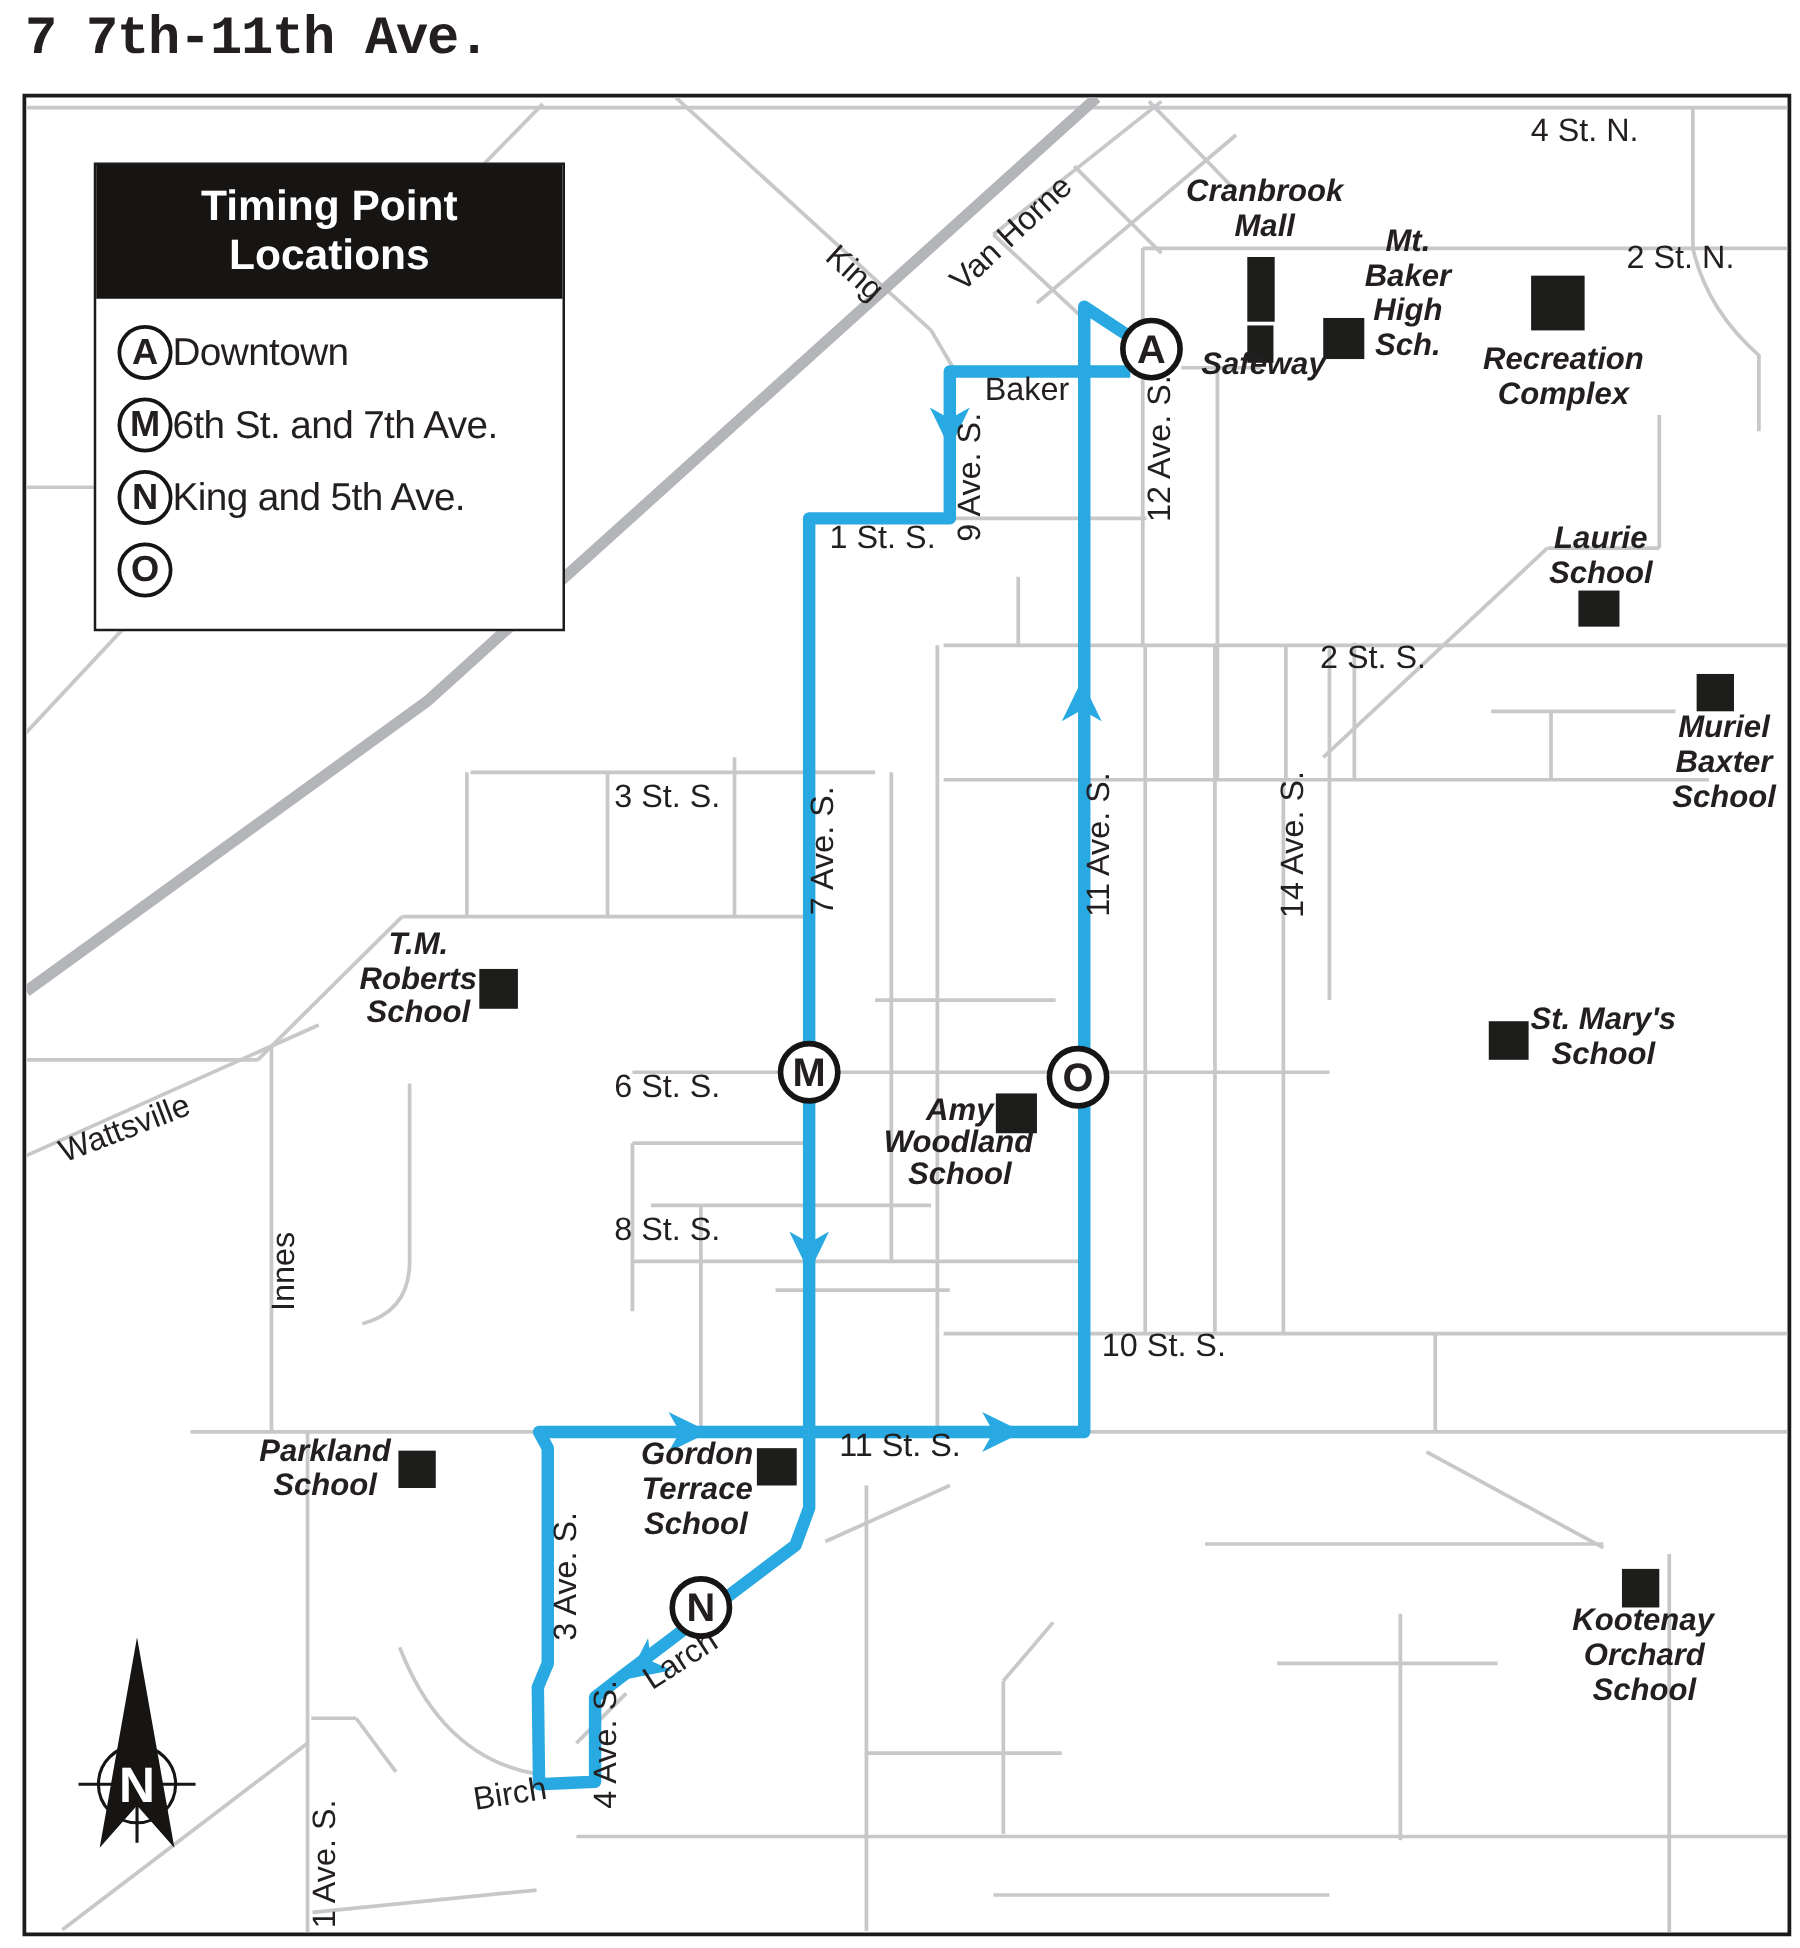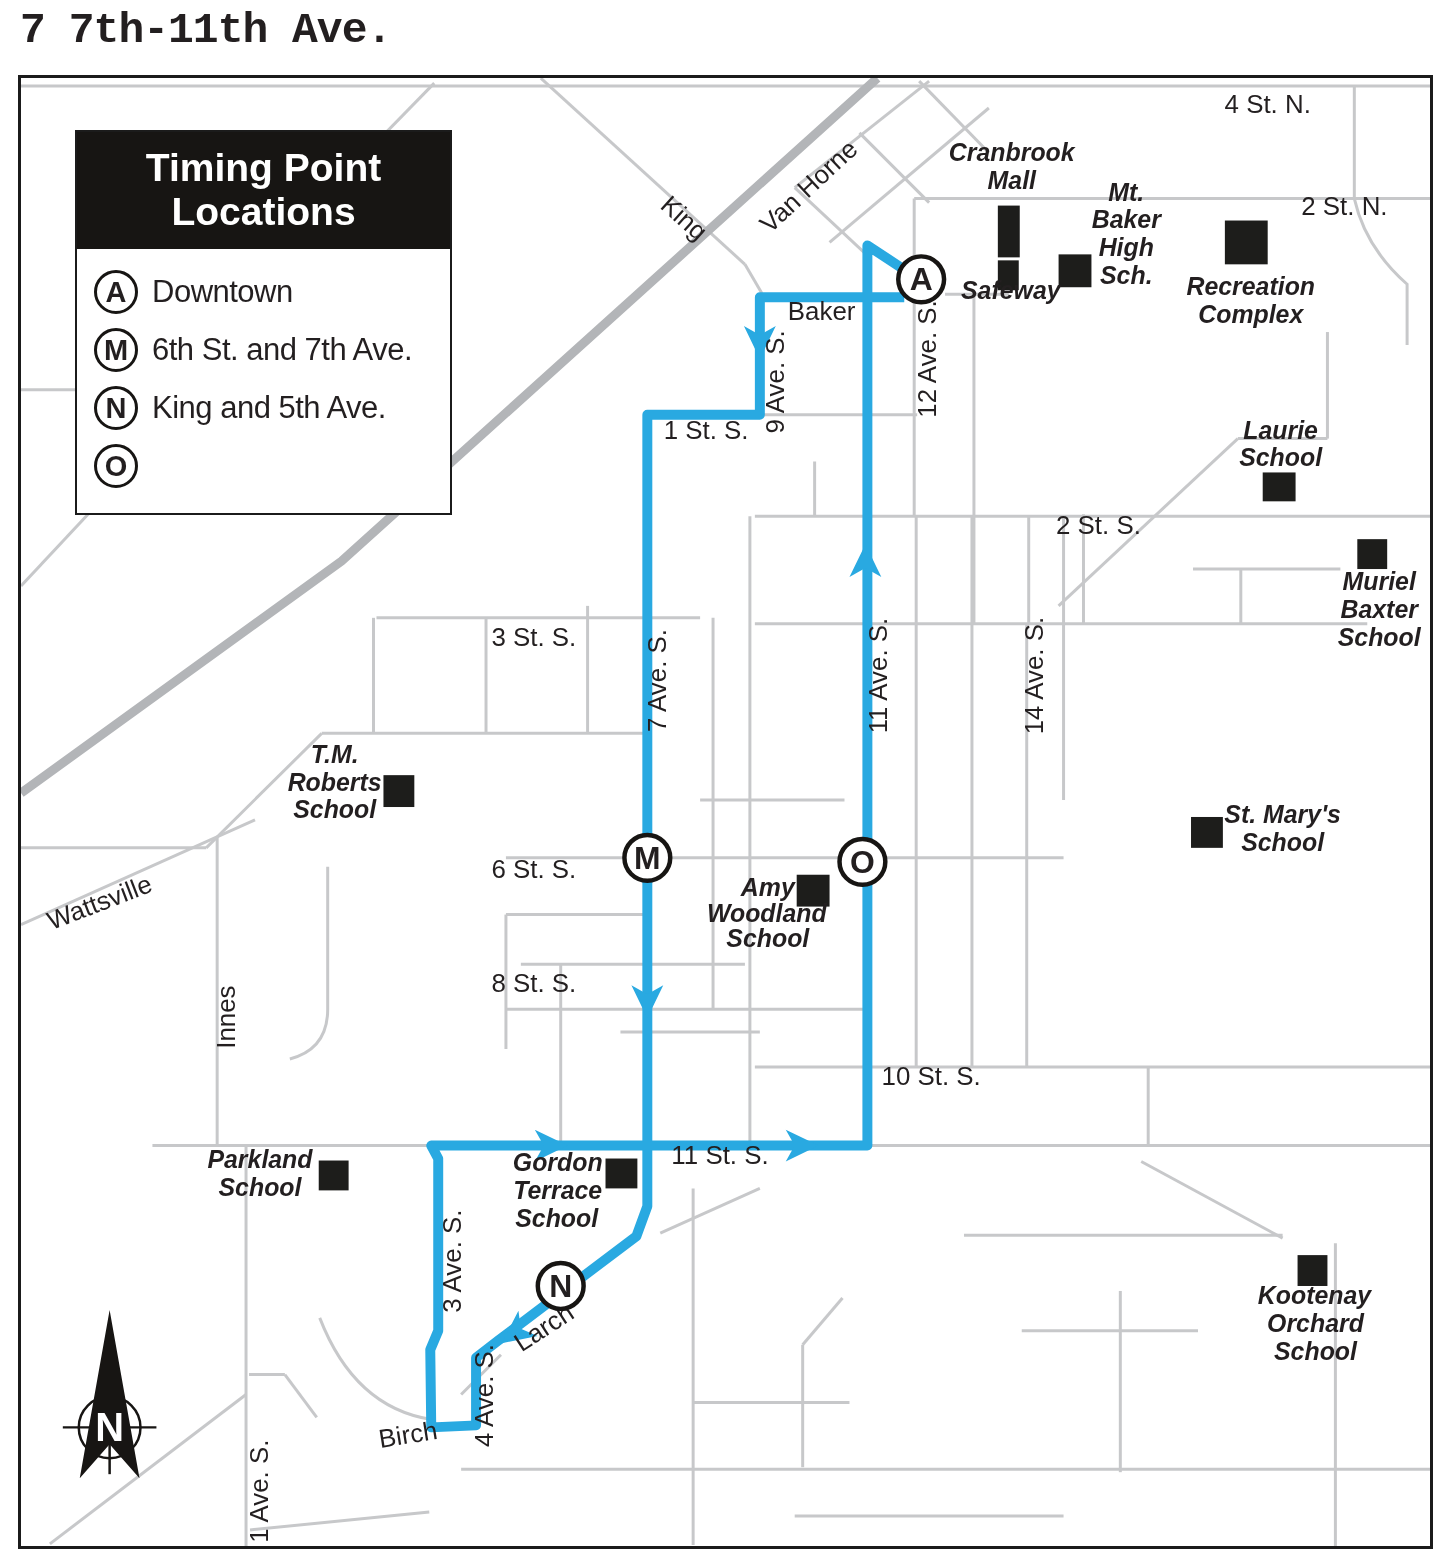--- a/index.html
+++ b/index.html
@@ -8,28 +8,28 @@
     font-family:"Liberation Sans",sans-serif;color:#231f20;
   }
   .page-title{position:absolute;left:20px;top:6px;font-size:43px;font-weight:bold;
     letter-spacing:-1px;white-space:nowrap;font-family:Liberation Mono, monospace;}
   .page-title .route-no{margin-right:24px;}
   .map-frame{position:absolute;left:18px;top:75px;width:1415px;height:1474px;
     border:3px solid #1b1b1b;box-sizing:border-box;background:#fff;}
   .map-frame svg{display:block;width:100%;height:100%;}
   .legend{position:absolute;left:75px;top:130px;width:377px;background:#fff;
     border:2px solid #1b1b1b;box-sizing:border-box;z-index:5;}
-  .legend-header{background:#171513;color:#fff;font-weight:bold;font-size:39px;
+  .legend-header{background:#171513;color:#fff;font-weight:bold;font-size:34px;
     text-align:center;padding:14px 0 15px 0;}
   .legend-body{padding:14px 0 18px 0;}
   .legend-row{display:flex;align-items:center;height:58px;padding-left:17px;}
   .tp-badge{width:44px;height:44px;border:3px solid #171513;border-radius:50%;
     box-sizing:border-box;display:flex;align-items:center;justify-content:center;
     font-weight:bold;font-size:29px;flex:0 0 auto;background:#fff;}
-  .tp-label{margin-left:14px;font-size:31px;letter-spacing:-0.5px;white-space:nowrap;}
+  .tp-label{font-size:31px;letter-spacing:-0.5px;white-space:nowrap;}
 </style>
 </head>
 <body>
 
 <div class="page-title">
   <span class="route-no">7</span><span>7th-11th Ave.</span>
 </div>
 
 <div class="map-frame">
   <svg xmlns="http://www.w3.org/2000/svg" viewBox="0 0 1415 1474">

